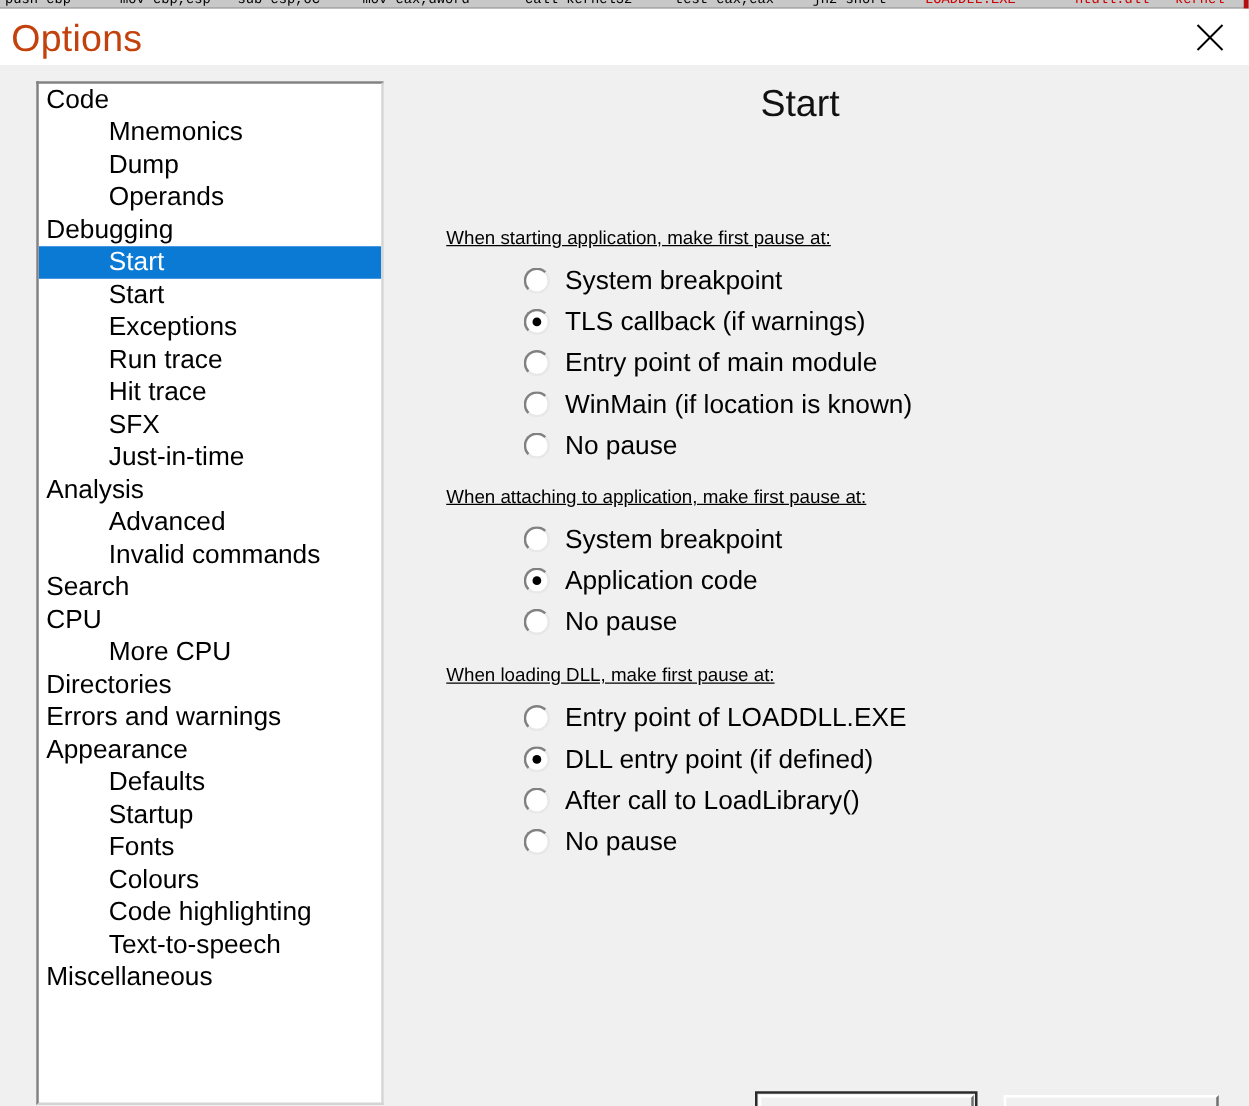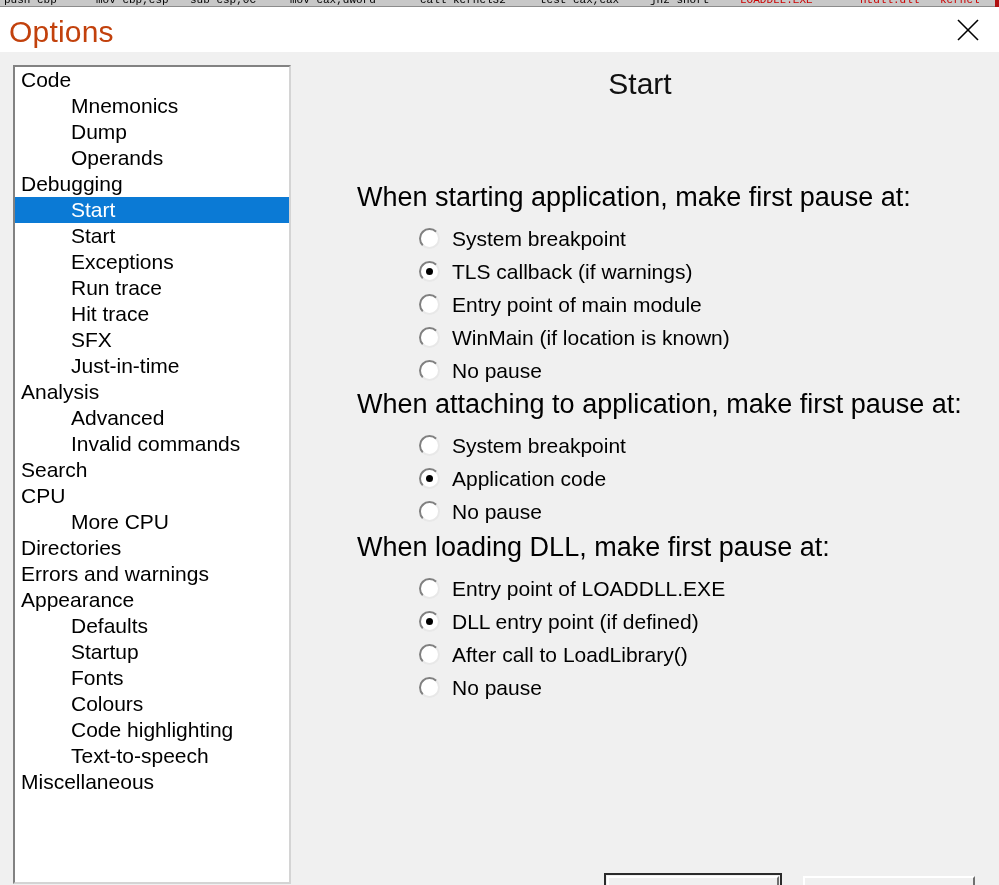--- a/index.html
+++ b/index.html
@@ -75,21 +75,21 @@
   .dlg-body {
     position: absolute;
     left: 0; top: 52px;
     width: 999px; height: 833px;
     background: #f0f0f0;
   }
 
   
   .listbox {
     position: absolute;
-    left: 13px; top: 13px;
+    left: 29px; top: 13px;
     width: 278px; height: 819px;
     background: #ffffff;
     border-top: 2px solid #828282;
     border-left: 2px solid #828282;
     border-right: 2px solid #d4d4d4;
     border-bottom: 2px solid #d4d4d4;
     box-sizing: border-box;
     overflow: hidden;
   }
   .lb-item {
@@ -116,24 +116,25 @@
     text-align: center;
     font-size: 30px;
     color: #111111;
   }
 
   .group {
     position: absolute;
     left: 357px;
   }
   .group-label {
-    font-size: 27px;
+    font-size: 15px;
     color: #000000;
     white-space: nowrap;
     margin-bottom: 9px;
+    text-decoration: underline;
   }
   .radio-row {
     display: flex;
     align-items: center;
     height: 33px;
     margin-left: 62px;
     cursor: default;
   }
   .radio {
     position: relative;

